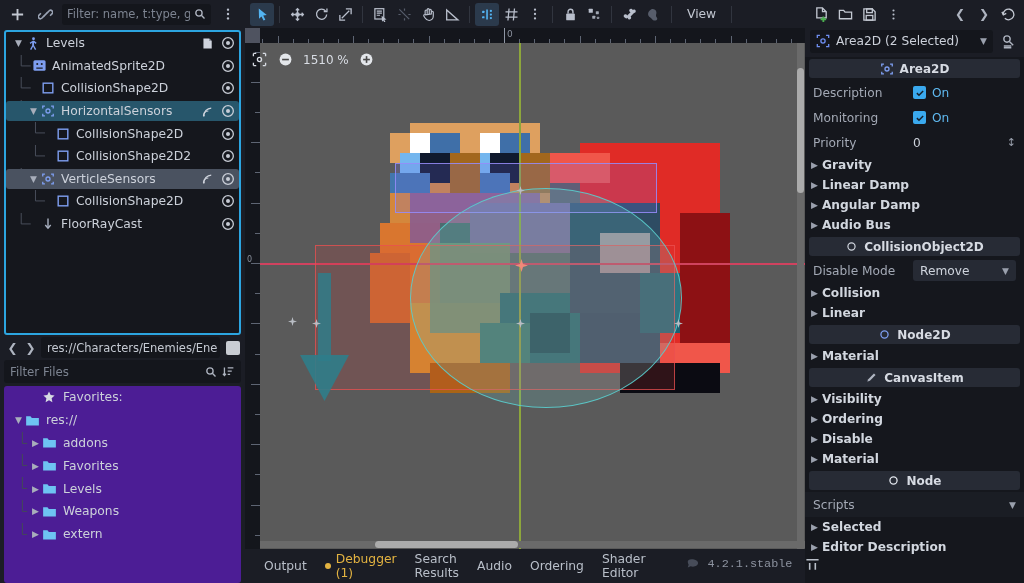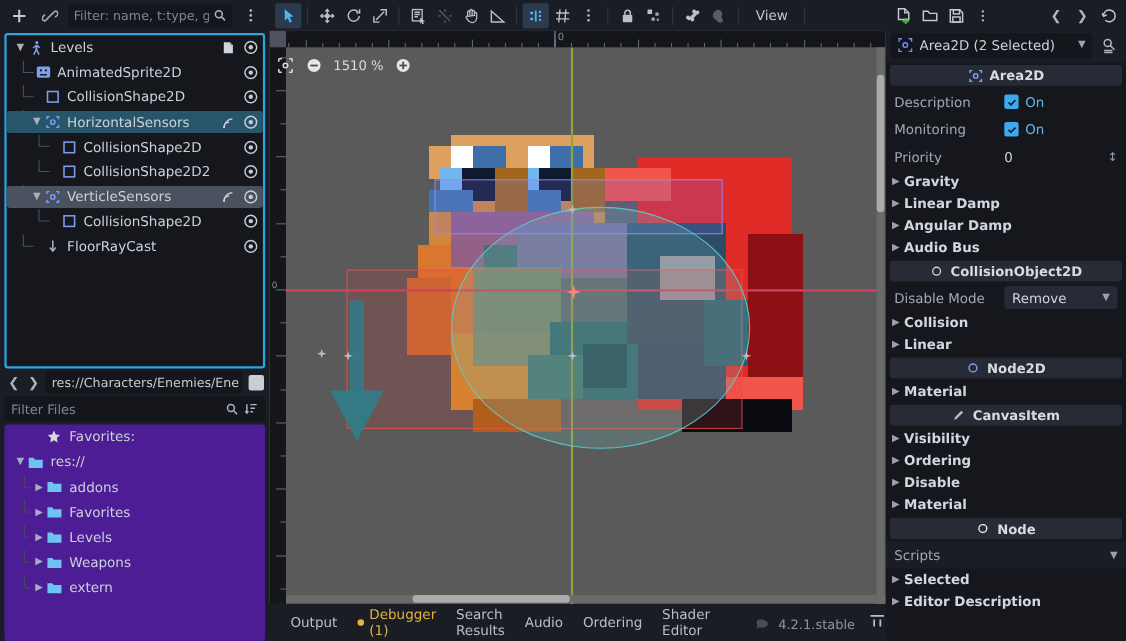--- a/index.html
+++ b/index.html
@@ -890,21 +890,21 @@
             <span>Audio</span>
           </div>
           <div class="bt">
             <span>Ordering</span>
           </div>
           <div class="bt">
             <span>Shader Editor</span>
           </div>
         </div>
       <div class="bb-spacer"></div>
-      <div style="display:flex;align-items:flex-end;gap:7px;">
+      <div style="display:flex;align-items:flex-start;gap:7px;font-family:Liberation Mono, monospace;">
         <svg width="14" height="14" viewBox="0 0 16 16" fill="#474c59">
           <path d="M2 5.5 C2 3 4.5 2 8 2.6 c3 .5 5.6 2 5.8 4 .2 2.5-2.6 4.4-5.8 4.4-1 0-1.9-.2-2.7-.5L2 12l1-3.2C2.4 8 2 6.8 2 5.5z"></path>
         </svg>
         <div class="version">4.2.1.stable</div>
         <div style="padding-right:2px;">
           <svg width="15" height="15" viewBox="0 0 16 16" fill="none" stroke="#b9bfc9" stroke-width="1.7">
             <path d="M1.5 3h13M5 6.5v7M11 6.5v7"></path>
           </svg>
         </div>
       </div>

